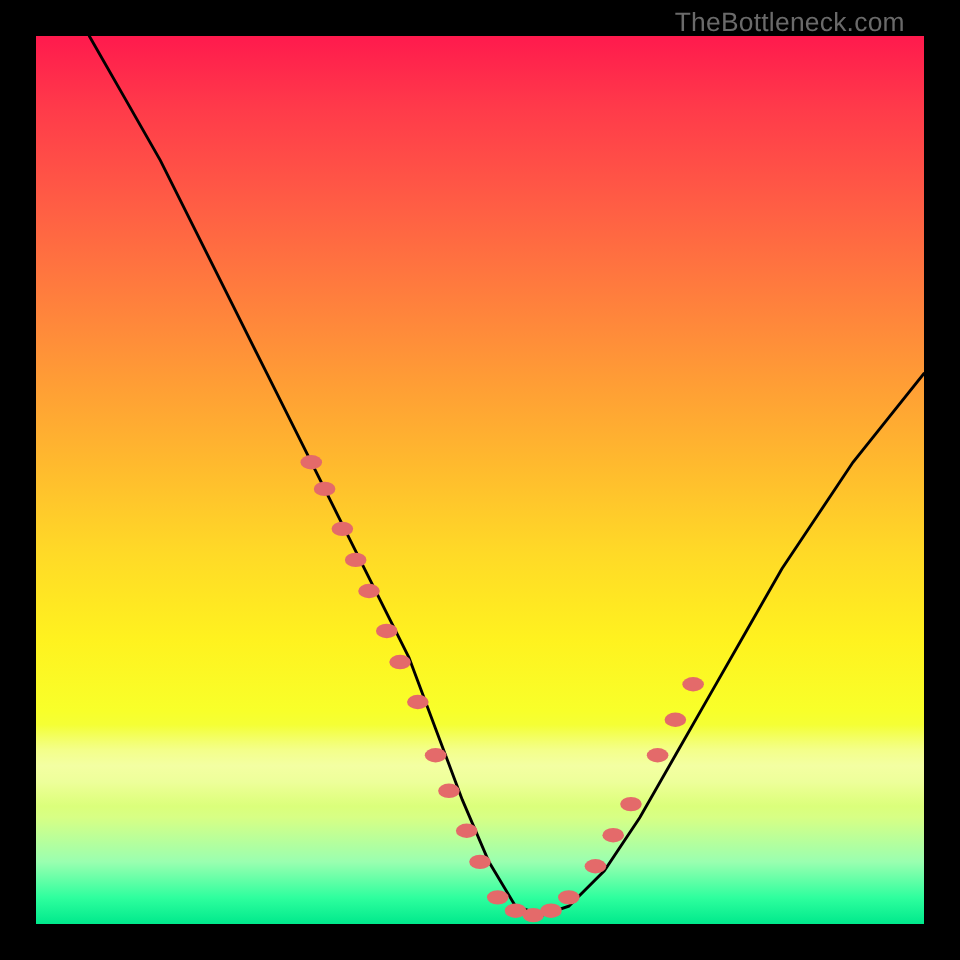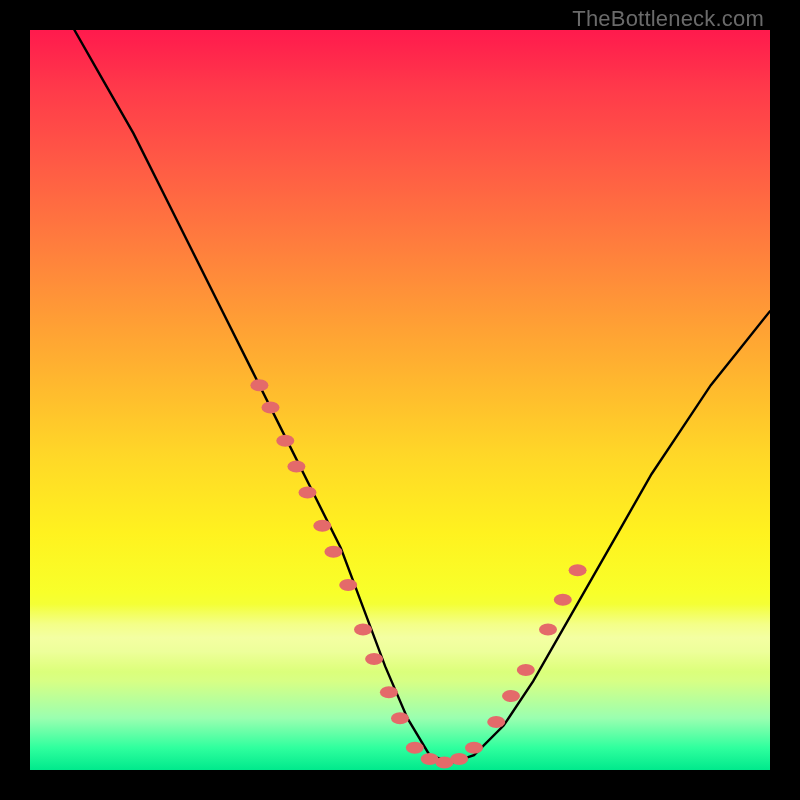--- a/index.html
+++ b/index.html
@@ -15,21 +15,21 @@
     #ffd927 58%,
     #fff21f 68%,
     #f8ff2a 76%,
     #eaff55 82%,
     #d7ff85 88%,
     #9affb0 93%,
     #2fff9e 97%,
     #00e98c 100%);}
   .pale-band{position:absolute;left:0;right:0;height:68px;top:574px;background:linear-gradient(to bottom,rgba(255,255,255,0) 0%,rgba(255,255,255,0.35) 30%,rgba(255,255,255,0.45) 50%,rgba(255,255,255,0.35) 70%,rgba(255,255,255,0) 100%)}
   svg.curve{position:absolute;inset:0;width:740px;height:740px}
-  .watermark{position:absolute;right:36px;top:6px;color:#6a6a6a;font-size:22px;font-weight:400;letter-spacing:.2px}
+  .watermark{position:absolute;right:46px;top:6px;color:#6a6a6a;font-size:22px;font-weight:400;letter-spacing:.2px}
 </style>
 </head>
 <body>
 
 <div class="wrap">
   <div class="watermark">TheBottleneck.com</div>
   <div class="chart-box">
     <div class="gradient"></div>
     <div class="pale-band"></div>
     <svg class="curve" viewBox="0 0 740 740" preserveAspectRatio="none">

